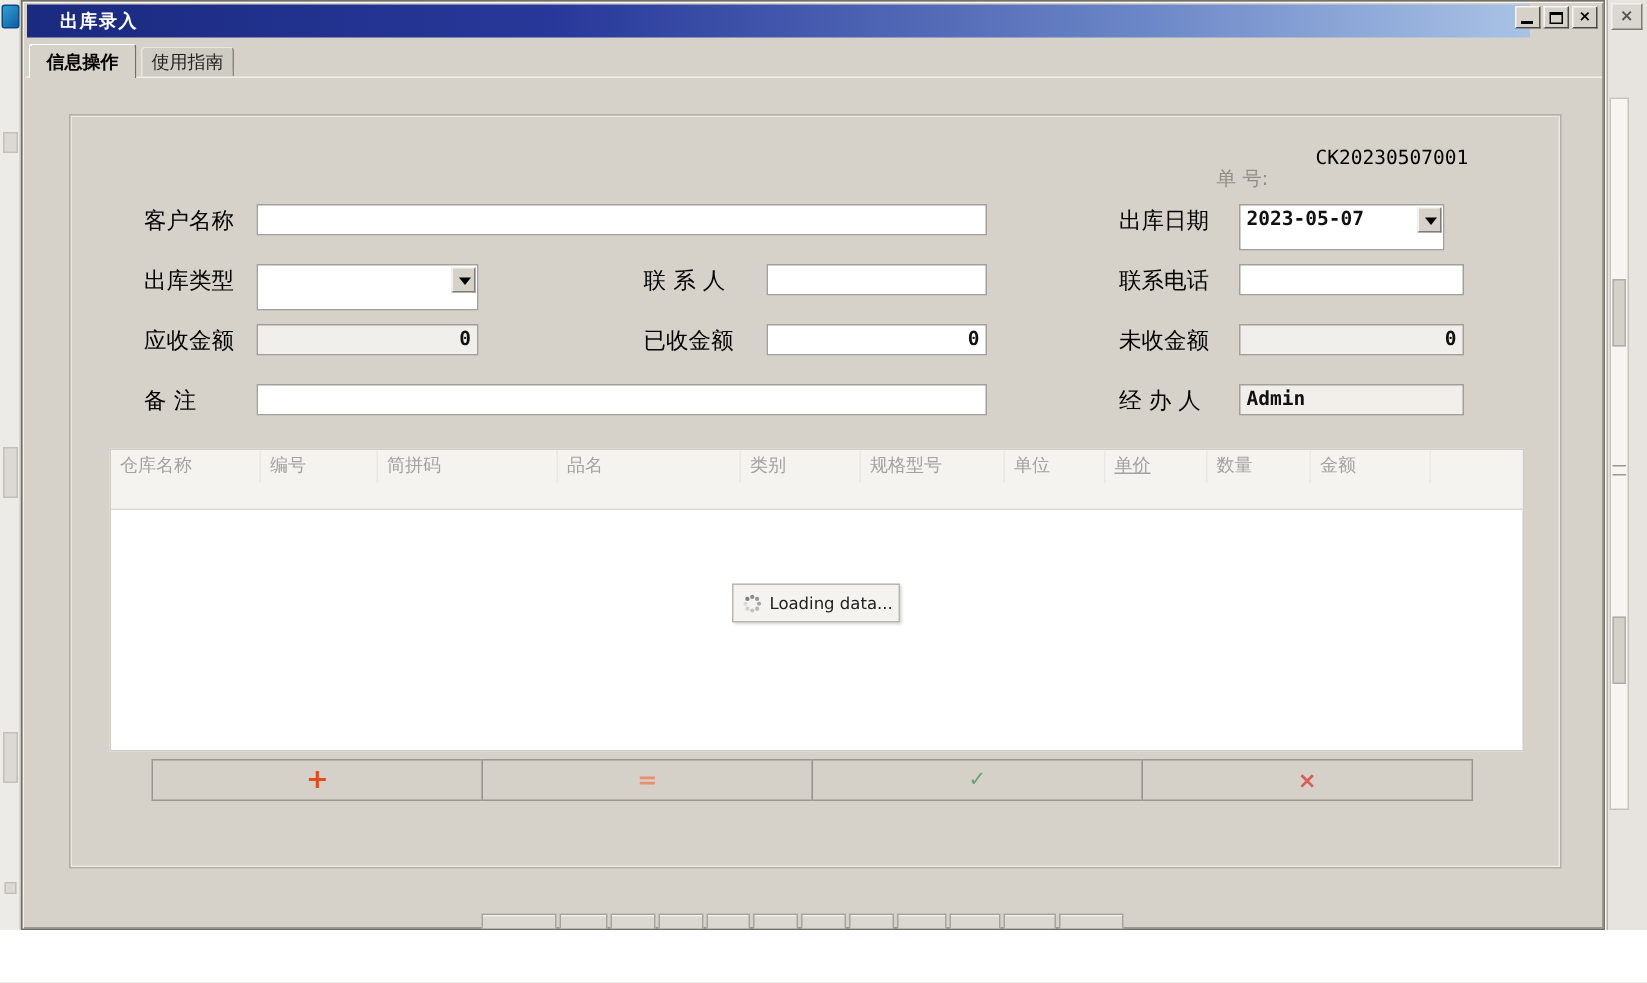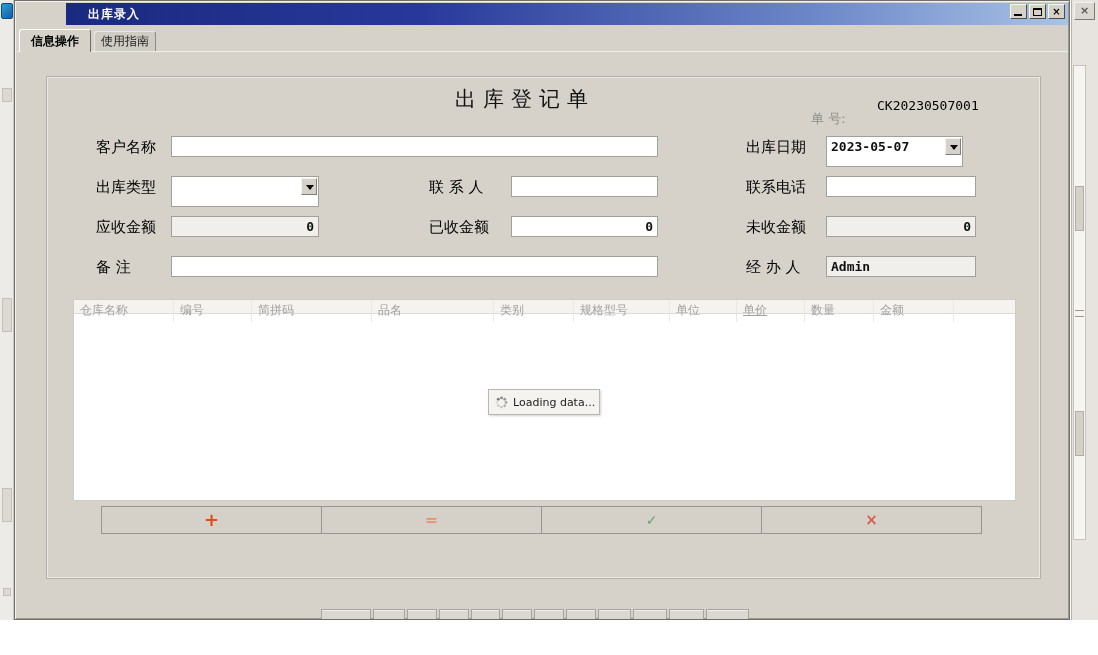--- a/index.html
+++ b/index.html
@@ -19,21 +19,21 @@
   .outer-thumb { position:absolute; left:1px; width:9px; background:#d4d1ca; border:1px solid #b0ada6; }
   .outer-grip { position:absolute; left:1075px; top:310px; width:9px; height:7px;
     border-top:1px solid #9a978f; border-bottom:1px solid #9a978f; }
 
   
   .dialog { position:absolute; left:14px; top:0; width:1056px; height:620px; background:#d6d2ca;
     border:1px solid #716f69; box-shadow: inset 1px 1px 0 #f4f2ee, inset -1px -1px 0 #9b9890; overflow:hidden; }
 
   .titlebar { position:absolute; left:3px; top:2px; width:1002px; height:22px;
     background:linear-gradient(90deg,#1a2a80 0%, #27389a 35%, #6d88c8 75%, #a9c3e6 100%);
-    display:flex; align-items:center;margin-left:48px; }
+    display:flex; align-items:center; }
   .title-text { color:#ffffff; font-weight:bold; font-size:12px; padding-left:22px; letter-spacing:1px; }
   .win-btns { position:absolute; right:4px; top:3px; display:flex; gap:2px; }
   .win-btn { width:17px; height:15px; background:#d6d2ca; border:1px solid; border-color:#f7f5f1 #4e4c47 #4e4c47 #f7f5f1;
     position:relative; font-size:10px; font-weight:bold; color:#000; text-align:center; line-height:13px; }
   .glyph-min { position:absolute; left:3px; bottom:2px; width:8px; height:2px; background:#000; }
   .glyph-max { position:absolute; left:3px; top:3px; width:9px; height:8px; border:1px solid #000; border-top-width:2px; }
 
   
   .tab { position:absolute; border:1px solid #8a8880; border-bottom:none; text-align:center; font-size:12px;
     border-top-left-radius:3px; border-top-right-radius:3px;font-family:Liberation Serif, serif; }
@@ -62,21 +62,21 @@
   .combo { position:absolute; height:31px; background:#ffffff; border:1px solid #a3a09a; }
   .combo-text { position:absolute; left:4px; top:0; height:19px; line-height:19px; font-size:13px; font-weight:bold;
     color:#111; font-family:"DejaVu Sans Mono","Liberation Mono",monospace; }
   .combo-btn { position:absolute; right:1px; top:1px; width:16px; height:17px; background:#d6d2ca;
     border:1px solid; border-color:#f5f3ef #807e78 #807e78 #f5f3ef; }
   .combo-arrow { position:absolute; left:4px; top:6px; width:0; height:0;
     border-left:4px solid transparent; border-right:4px solid transparent; border-top:5px solid #000; }
 
   
   .grid { position:absolute; left:58px; top:298px; width:943px; height:202px; background:#ffffff; border:1px solid #cfccc6; }
-  .grid-head { display:flex; height:14px; background:#f4f3f0; border-bottom:1px solid #dcdbd8; }
+  .grid-head { display:flex; height:40px; background:#f4f3f0; border-bottom:1px solid #dcdbd8; }
   .gh-cell { height:22px; line-height:21px; font-size:12px; color:#a3a2a0; padding-left:6px;
     border-right:1px solid #e9e8e6; overflow:hidden; white-space:nowrap; }
   .gh-fill { flex:1; border-right:none; }
 
   .loading-box { position:absolute; left:473px; top:388px; width:112px; height:26px; background:#f4f3f0;
     border:1px solid #b9b6b0; box-shadow:1px 1px 2px rgba(0,0,0,0.18); display:flex; align-items:center;
     padding-left:6px; gap:5px; }
   .loading-text { font-size:11px; color:#222; }
 
   
@@ -122,21 +122,20 @@
         </div>
       <div class="win-btn"><span>×</span></div>
     </div>
 
     <div class="tab active">信息操作</div>
     <div class="tab inactive">使用指南</div>
     <div class="tabline"></div>
 
     <div class="panel"></div>
 
-    <div class="form-title">出库登记单</div>
     <div class="orderno-label">单 号:</div>
     <div class="orderno-value">CK20230507001</div>
 
     <div class="flabel" style="left:81px; top:136px;">客户名称</div>
     <input class="tfield" style="left: 156px; top: 135px; width: 487px;" value="">
     <div class="flabel" style="left:731px; top:136px;">出库日期</div>
     <div class="combo" style="left:811px; top:135px; width:137px;">
       <span class="combo-text">2023-05-07</span>
       <span class="combo-btn">
           <span class="combo-arrow"></span>

